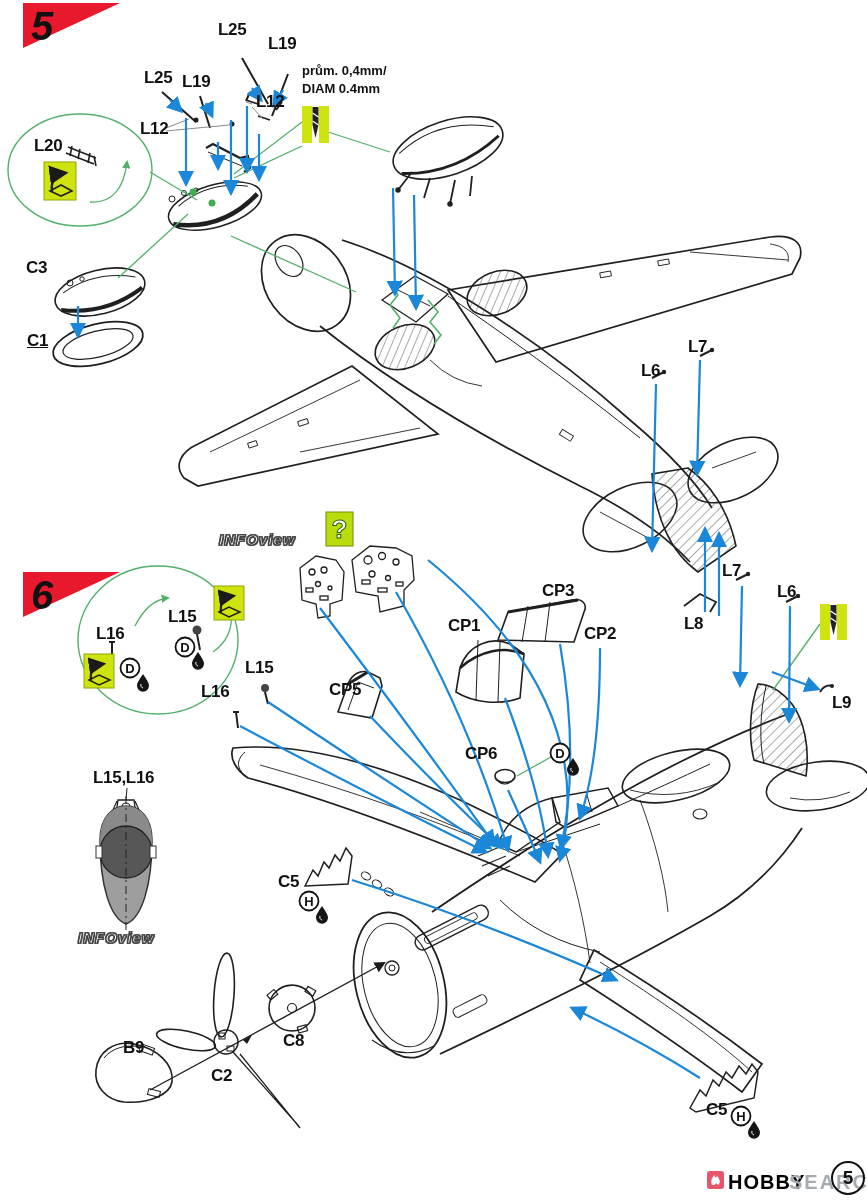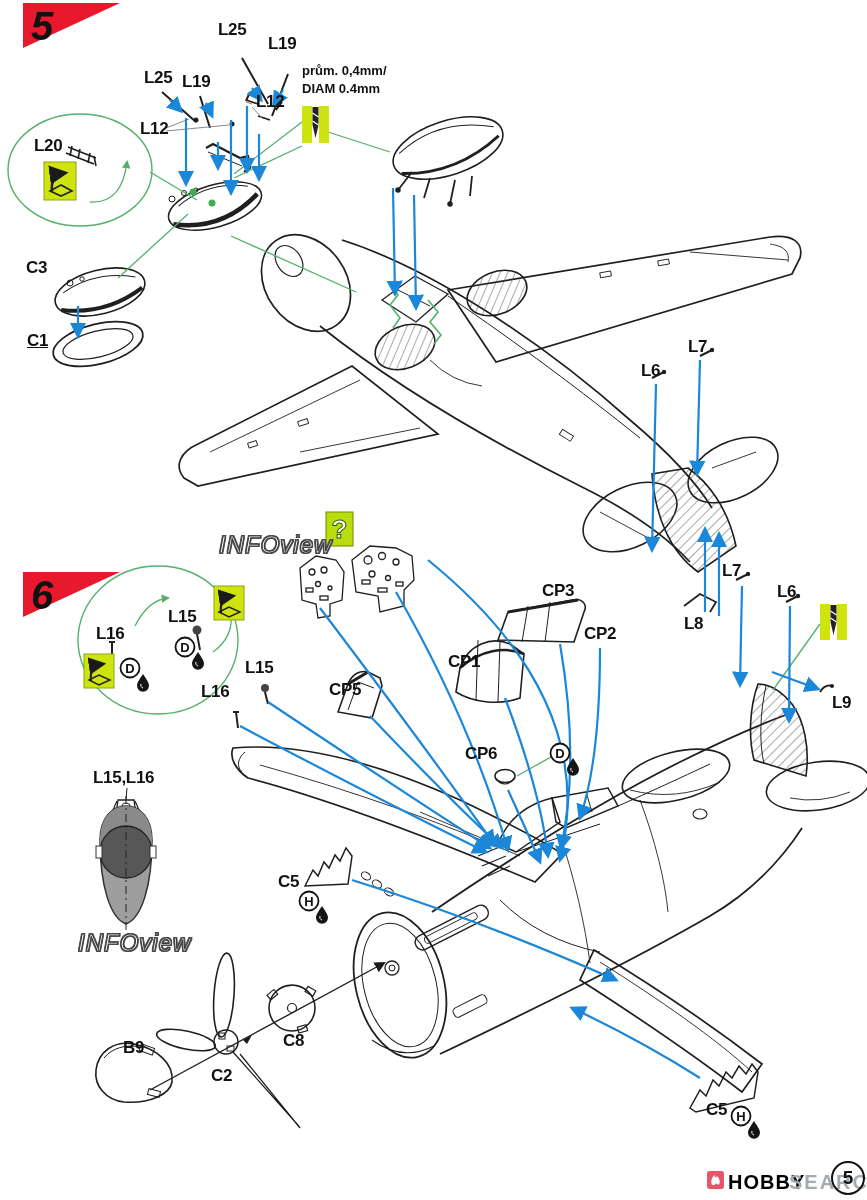--- a/index.html
+++ b/index.html
@@ -5,21 +5,21 @@
   html,body{margin:0;padding:0;background:#e9e9e9;}
   .page{position:relative;width:867px;height:1200px;background:#fff;overflow:hidden;
         font-family:"Liberation Sans",sans-serif;}
   svg.art{position:absolute;left:0;top:0;}
   .lbl{position:absolute;font-weight:bold;font-size:17px;color:#111;
        white-space:nowrap;letter-spacing:-0.3px;}
   .note{position:absolute;font-weight:bold;font-size:13px;color:#111;line-height:18px;white-space:nowrap;}
   .flag{position:absolute;width:97px;height:45px;background:#e8192c;
         -webkit-clip-path:polygon(0 0,100% 0,0 100%);clip-path:polygon(0 0,100% 0,0 100%);}
   .flagnum{position:absolute;font-style:italic;font-weight:bold;font-size:40px;color:#111;line-height:1;}
-  .infoview{position:absolute;font-style:italic;font-weight:normal;font-size:24px;letter-spacing:1px;
+  .infoview{position:absolute;font-style:italic;font-weight:bold;font-size:15px;letter-spacing:1px;
         color:#fff;-webkit-text-stroke:1.2px #3f3f3f;
         text-shadow:-1px -1px 0 #555,1px -1px 0 #555,-1px 1px 0 #555,1px 1px 0 #555;}
   .wm-word1{position:absolute;font-weight:bold;font-size:20px;color:#000000;letter-spacing:1px;}
   .wm-word2{position:absolute;font-weight:bold;font-size:20px;color:#a6abb0;letter-spacing:2px;}
   .wm-logo{position:absolute;width:17px;height:18px;background:#e8556a;border-radius:3px;}
   .pagenum{position:absolute;width:30px;height:30px;border:2.5px solid #111;border-radius:50%;
         display:flex;align-items:center;justify-content:center;
         font-weight:bold;font-size:19px;color:#111;background:transparent;}
 </style>
 </head>
@@ -418,21 +418,21 @@
 <span class="lbl" style="left:641px;top:361px;">L6</span>
 <span class="lbl" style="left:688px;top:337px;">L7</span>
 <span class="lbl" style="left:684px;top:614px;text-align:center;">L8</span>
 
 <span class="infoview" style="left:219px;top:531px;">INFOview</span>
 <span class="lbl" style="left:96px;top:624px;">L16</span>
 <span class="lbl" style="left:168px;top:607px;">L15</span>
 <span class="lbl" style="left:245px;top:658px;">L15</span>
 <span class="lbl" style="left:201px;top:682px;">L16</span>
 <span class="lbl" style="left:329px;top:680px;">CP5</span>
-<span class="lbl" style="left:448px;top:652px;">CP1</span>
+<span class="lbl" style="left:448px;top:616px;">CP1</span>
 <span class="lbl" style="left:542px;top:581px;">CP3</span>
 <span class="lbl" style="left:584px;top:624px;">CP2</span>
 <span class="lbl" style="left:465px;top:744px;">CP6</span>
 <span class="lbl" style="left:722px;top:561px;">L7</span>
 <span class="lbl" style="left:777px;top:582px;">L6</span>
 <span class="lbl" style="left:832px;top:693px;">L9</span>
 <span class="lbl" style="left:93px;top:768px;">L15,L16</span>
 <span class="infoview" style="left:78px;top:929px;">INFOview</span>
 <span class="lbl" style="left:278px;top:872px;">C5</span>
 <span class="lbl" style="left:123px;top:1038px;">B9</span>

